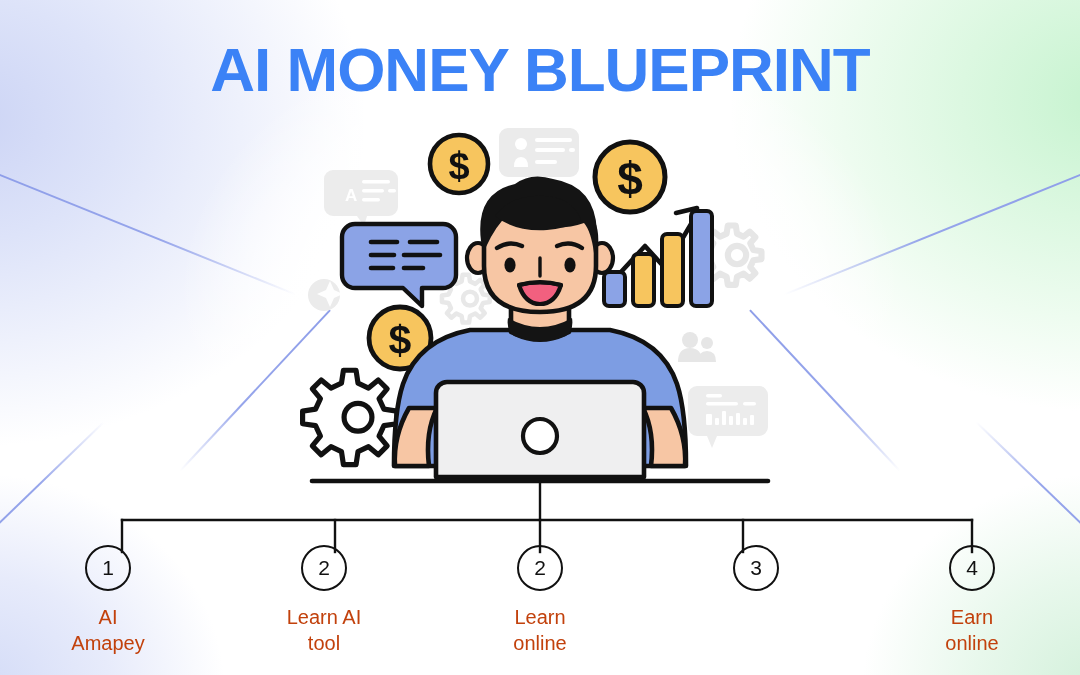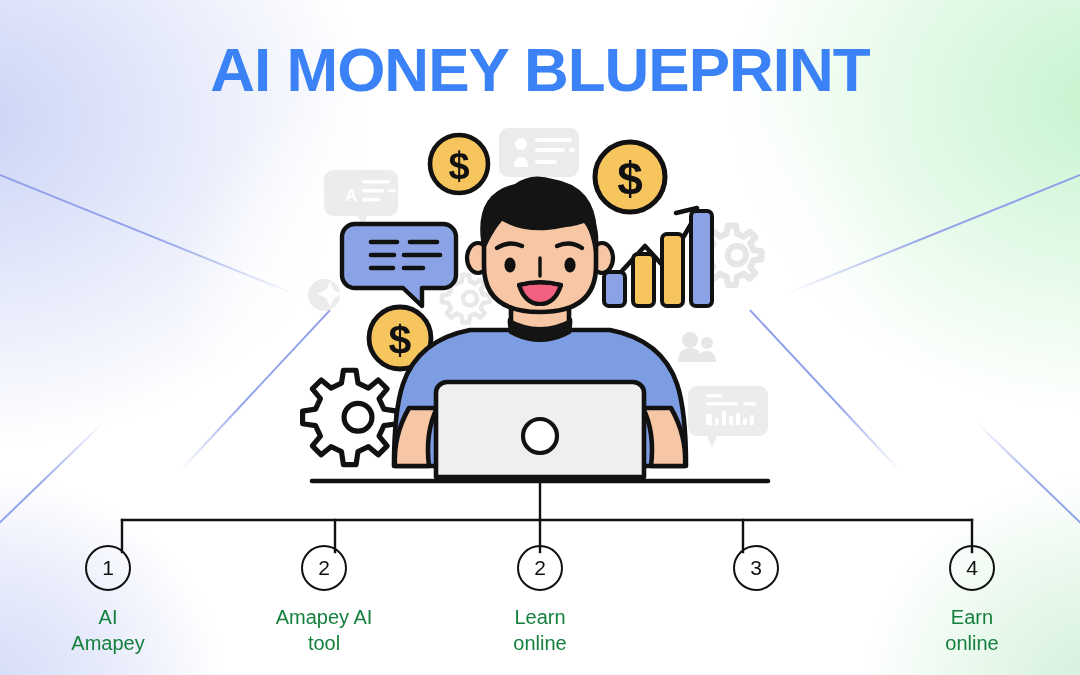--- a/index.html
+++ b/index.html
@@ -92,21 +92,21 @@
     display:flex; align-items:center; justify-content:center;
     font-size:21px;
     color:#111111;
     font-family:"Liberation Sans", sans-serif;
     background:transparent;
   }
   .step-label {
     margin-top:14px;
     font-size:20px;
     line-height:1.28;
-    color:#15803d;
+    color:#c2410c;
     text-align:center;
     white-space:pre-line;
     font-family:"Liberation Sans", sans-serif;
   }
 </style>
 </head>
 <body>
 
 <div id="canvas">
 
@@ -291,21 +291,21 @@
   <div class="steps-row">
 
     <div class="step">
       <div class="step-circle">1</div>
       <div class="step-label">AI
 Amapey</div>
     </div>
 
     <div class="step">
       <div class="step-circle">2</div>
-      <div class="step-label">Amapey AI
+      <div class="step-label">Learn AI
 tool</div>
     </div>
 
     <div class="step">
       <div class="step-circle">2</div>
       <div class="step-label">Learn
 online</div>
     </div>
 
     <div class="step">

